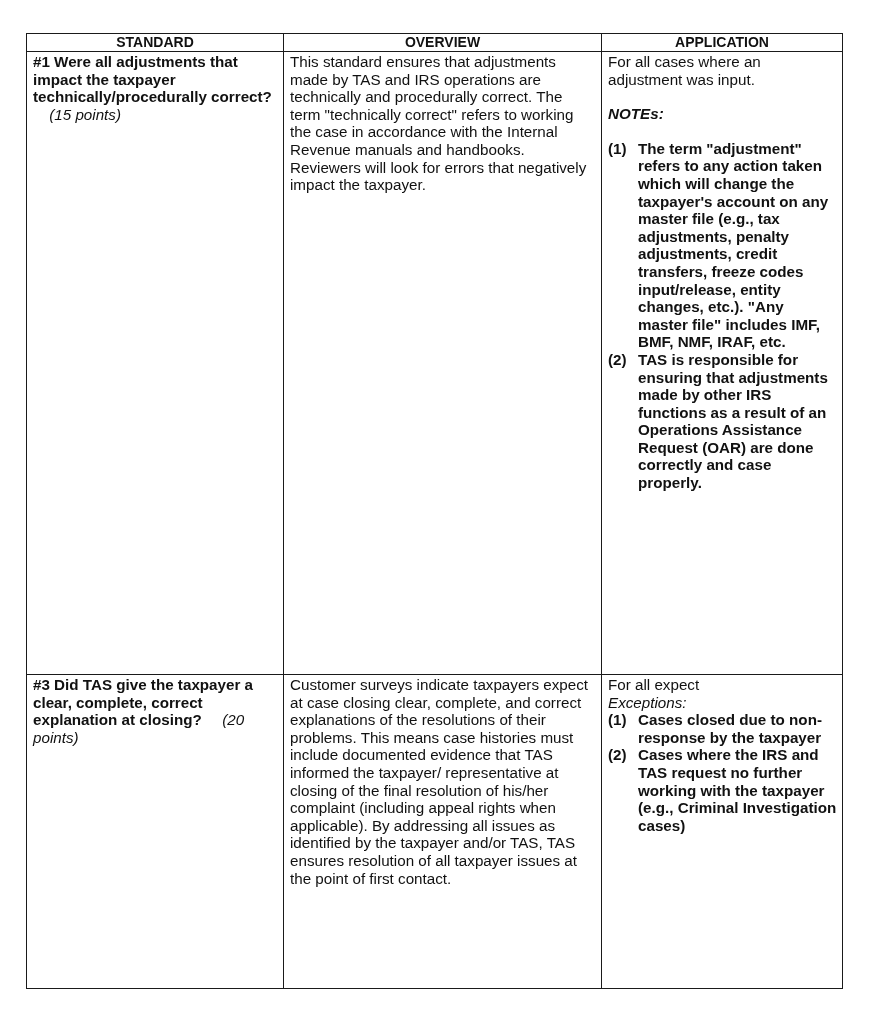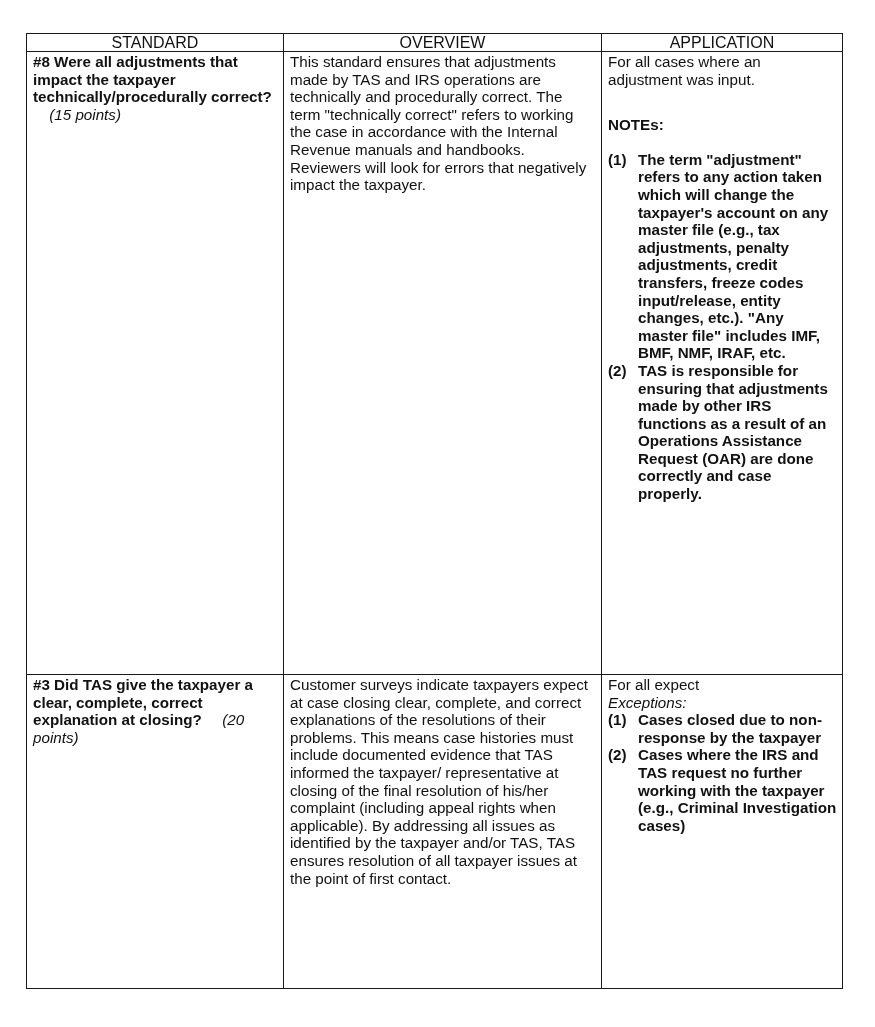--- a/index.html
+++ b/index.html
@@ -24,37 +24,37 @@
       table-layout: fixed;
       font-size: 15.2px;
       line-height: 17.6px;
     }
     .doc-table th, .doc-table td {
       border: 1.5px solid #1a1a1a;
       vertical-align: top;
       padding: 1px 5px 2px 6px;
     }
     .doc-table th {
-      font-weight: normal;
-      font-size: 16px;
+      font-weight: bold;
+      font-size: 14px;
       text-align: center;
       line-height: 17px;
       padding: 0 4px;
       height: 17px;
       margin-left: 34px;
     }
     col.c1 { width: 257px; }
     col.c2 { width: 318px; }
     col.c3 { width: 241px; }
     .row6 td { height: 619px; }
     .row7 td { height: 310px; }
     .bold { font-weight: normal; }
     .ital { font-style: italic; font-weight: normal; margin-left: 12px; }
     .std-text { font-weight: bold; }
-    .notes-head { font-weight: bold; margin-top: 28px; margin-bottom: 17px; }
+    .notes-head { font-weight: bold; margin-top: 17px; margin-bottom: 17px; font-style: italic; }
     .note-item {
       display: flex;
       font-weight: bold;
     }
     .note-num {
       width: 30px;
       flex: 0 0 30px;
     }
     .note-body { flex: 1; }
     .exc-head { font-style: italic; }
@@ -73,21 +73,21 @@
     <tr>
       <th>STANDARD</th>
       <th>OVERVIEW</th>
       <th>APPLICATION</th>
     </tr>
   </thead>
   <tbody>
     <tr class="row6">
       <td>
         <p class="std-text">
-          <span>#8  Were all adjustments that impact the taxpayer technically/procedurally correct?</span>
+          <span>#1  Were all adjustments that impact the taxpayer technically/procedurally correct?</span>
           &nbsp;<span class="ital">(15 points)</span>
         </p>
       </td>
       <td>
         <p>This standard ensures that adjustments made by TAS and IRS operations are technically and procedurally correct.  The term "technically correct" refers to working the case in accordance with the Internal Revenue manuals and handbooks.  Reviewers will look for errors that negatively impact the taxpayer.</p>
       </td>
       <td>
         <p class="bold">For all cases where an adjustment was input.</p>
         <p class="notes-head">NOTEs:</p>
         <div class="note-item">

